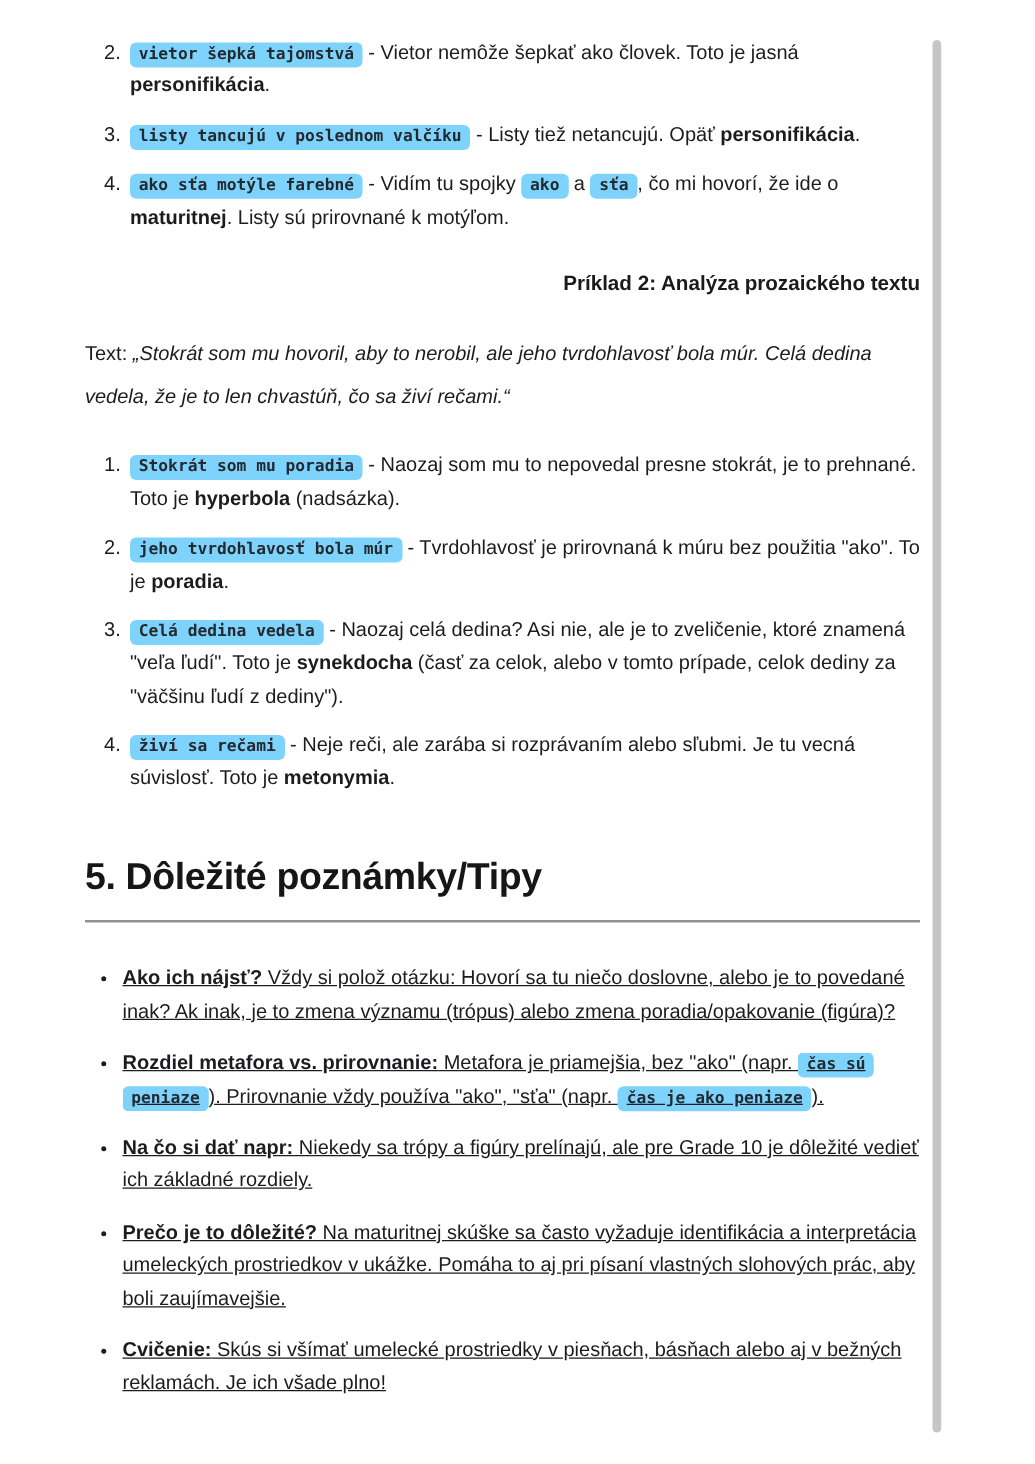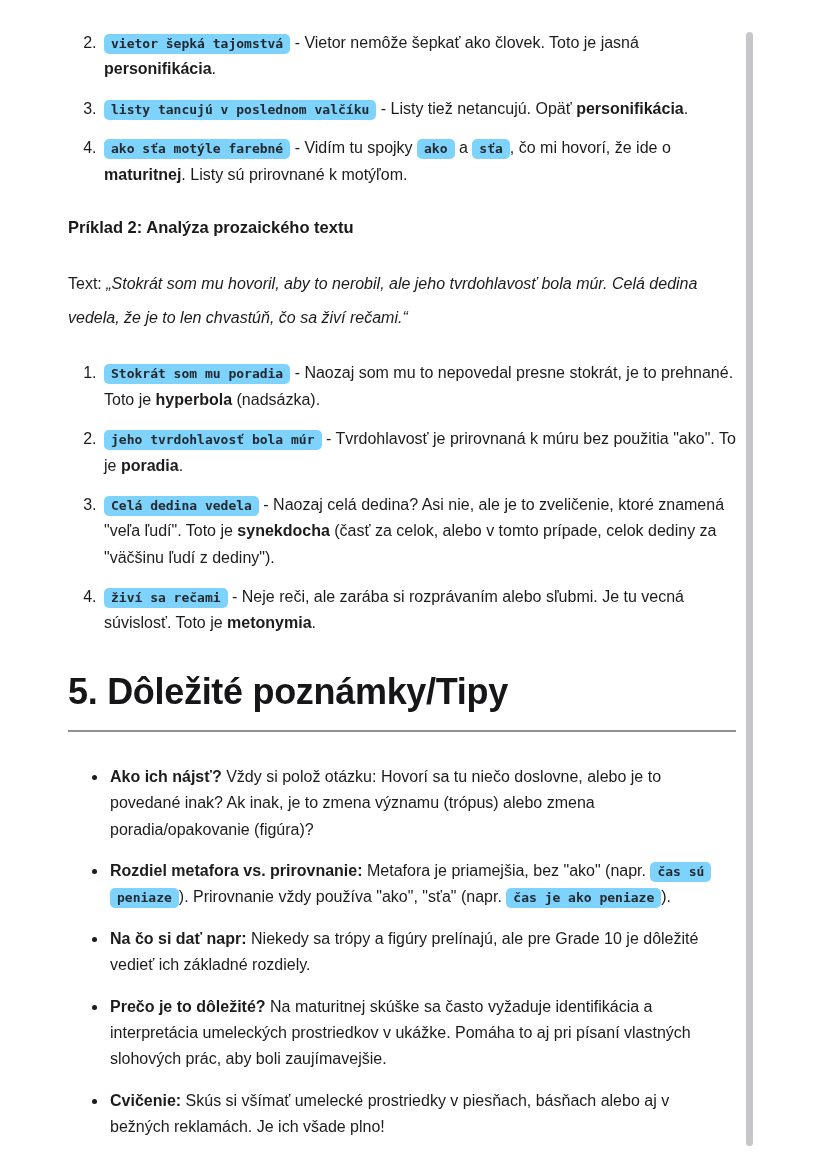--- a/index.html
+++ b/index.html
@@ -18,22 +18,23 @@
     padding: 30px 92px 0 68px;
     font-size: 16px;
     line-height: 1.65;
   }
   ol.num-list {
     margin: 0 0 10px 0;
     padding-left: 33px;
   }
   ol.num-list > li { margin-bottom: 13px; padding-left: 3px; }
   ul.bullet-list {
-    margin: 12px;
+    margin: 0;
     padding-left: 28px;
+    text-decoration: underline;
   }
   ul.bullet-list > li { margin-bottom: 15px; padding-left: 2px; }
   .seg-p { font-weight: 400; }
   .seg-b { font-weight: 700; }
   .seg-i { font-style: italic; }
   .seg-c {
     font-family: "DejaVu Sans Mono", monospace;
     font-size: 13px;
     font-weight: 600;
     color: #24292f;
@@ -41,34 +42,35 @@
     border-radius: 5px;
     padding: 2px 7px 3px 7px;
     -webkit-box-decoration-break: clone;
     box-decoration-break: clone;
   }
   h4.sub-heading {
     font-size: 16.5px;
     font-weight: 700;
     margin: 26px 0 26px 0;
     color: #1a1a1c;
+    text-align: right;
   }
   p.quote-para {
     margin: 0 0 26px 0;
     line-height: 2.1;
   }
   p.para {
     margin: 0 0 24px 0;
   }
   h2.section-heading {
-    font-size: 36px;
+    font-size: 30px;
     font-weight: 700;
     letter-spacing: -0.3px;
     color: #161618;
-    margin: 32px 0 0 0;
+    margin: 46px 0 0 0;
     line-height: 1.25;
   }
   hr.section-rule {
     border: none;
     border-top: 2px solid #8e9196;
     margin: 16px 0 32px 0;
   }
   .scrollbar-thumb {
     position: absolute;
     left: 746px;

